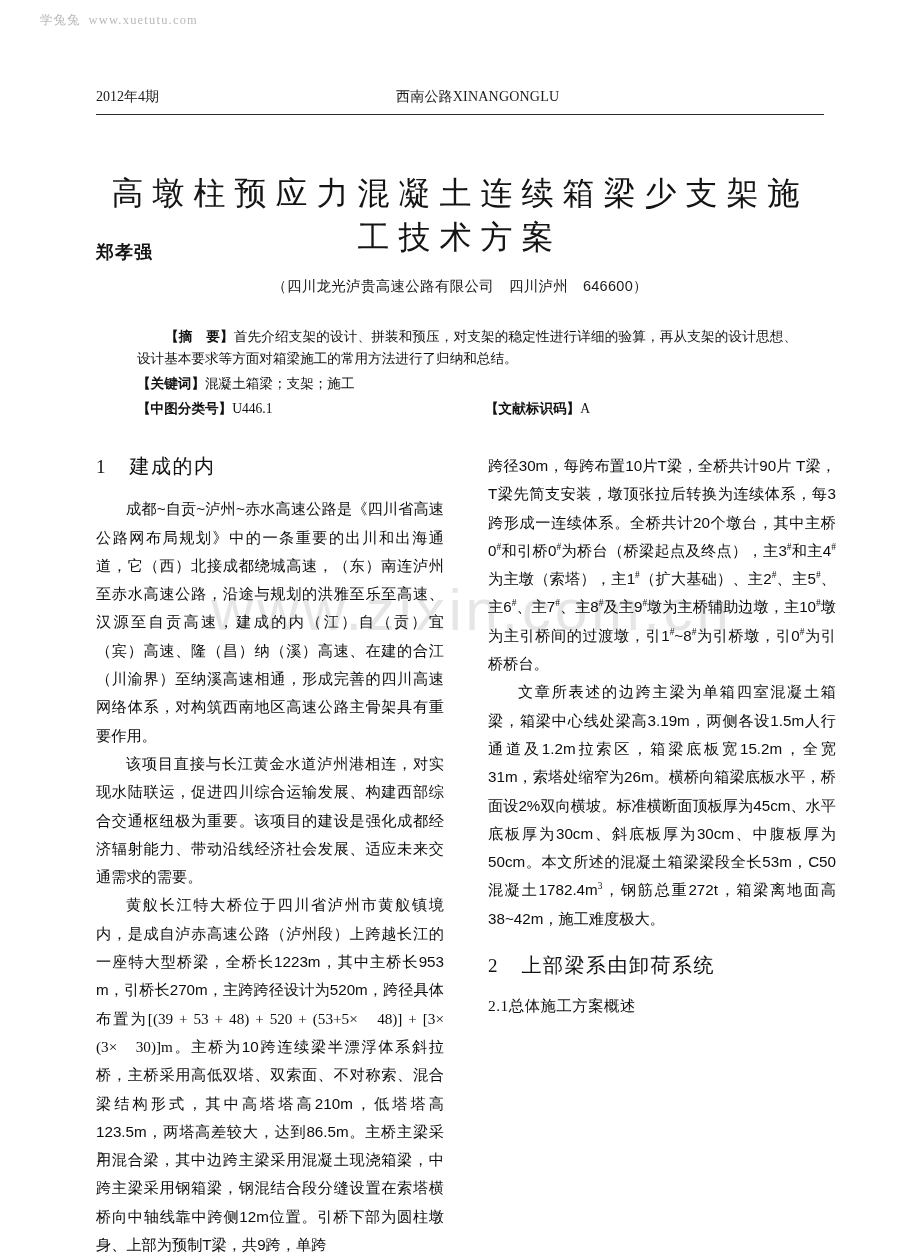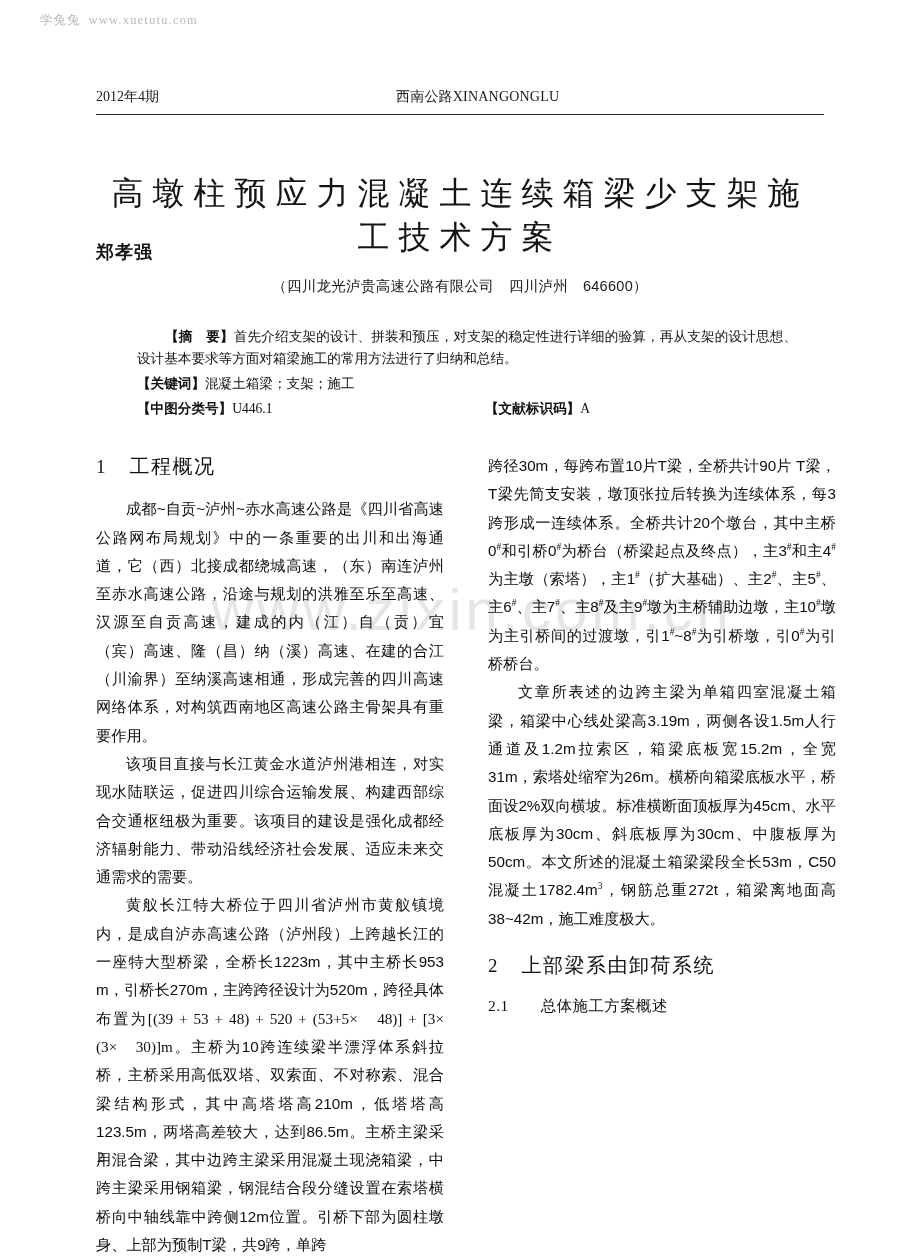--- a/index.html
+++ b/index.html
@@ -175,21 +175,21 @@
   h3.subsec {
     margin: 0 0 2px 0;
     font-size: 15.4px;
     font-weight: 400;
     color: #111;
     text-indent: 0;
     letter-spacing: 0.5px;
   }
   h3.subsec .sn {
     font-family: "Liberation Serif", serif;
-    margin-right: 32px;
+    margin-right: 0;
   }
 
   sup.hash {
     font-family: "Liberation Serif", serif;
     font-size: 0.62em;
     vertical-align: super;
     line-height: 0;
   }
   sup.pw {
     font-family: "Liberation Serif", serif;
@@ -228,21 +228,21 @@
   <div class="doc-author">郑孝强</div>
   <div class="doc-affil">（四川龙光泸贵高速公路有限公司　四川泸州　646600）</div>
 
   <div class="absblock">
     <p class="abs-p1"><span class="lbl">【摘　要】</span><span>首先介绍支架的设计、拼装和预压，对支架的稳定性进行详细的验算，再从支架的设计思想、设计基本要求等方面对箱梁施工的常用方法进行了归纳和总结。</span></p>
     <p class="abs-kw"><span class="lbl">【关键词】</span><span>混凝土箱梁；支架；施工</span></p>
     <p class="abs-class"><span class="lbl">【中图分类号】</span><span class="lat">U446.1</span><span class="cls-right"><span class="lbl">【文献标识码】</span><span class="lat">A</span></span></p>
   </div>
 
   <div class="col col-left">
-    <h2 class="sec"><span class="sn">1</span><span>工程概况</span></h2>
+    <h2 class="sec"><span class="sn">1</span><span>建成的内</span></h2>
     <p>成都~自贡~泸州~赤水高速公路是《四川省高速公路网布局规划》中的一条重要的出川和出海通道，它（西）北接成都绕城高速，（东）南连泸州至赤水高速公路，沿途与规划的洪雅至乐至高速、汉源至自贡高速，建成的内（江）自（贡）宜（宾）高速、隆（昌）纳（溪）高速、在建的合江（川渝界）至纳溪高速相通，形成完善的四川高速网络体系，对构筑西南地区高速公路主骨架具有重要作用。</p>
     <p>该项目直接与长江黄金水道泸州港相连，对实现水陆联运，促进四川综合运输发展、构建西部综合交通枢纽极为重要。该项目的建设是强化成都经济辐射能力、带动沿线经济社会发展、适应未来交通需求的需要。</p>
     <p><span>黄舣长江特大桥位于四川省泸州市黄舣镇境内，是成自泸赤高速公路（泸州段）上跨越长江的一座特大型桥梁，全桥长1223m，其中主桥长953 m，引桥长270m，主跨跨径设计为520m，跨径具体布置为</span><span class="lat">[(39 + 53 + 48) + 520 + (53+5×　48)] + [3×　(3×　30)]m。</span><span>主桥为10跨连续梁半漂浮体系斜拉桥，主桥采用高低双塔、双索面、不对称索、混合梁结构形式，其中高塔塔高210m，低塔塔高123.5m，两塔高差较大，达到86.5m。主桥主梁采用混合梁，其中边跨主梁采用混凝土现浇箱梁，中跨主梁采用钢箱梁，钢混结合段分缝设置在索塔横桥向中轴线靠中跨侧12m位置。引桥下部为圆柱墩身、上部为预制T梁，共9跨，单跨</span></p>
   </div>
 
   <div class="col col-right">
     <p class="noind"><span>跨径30m，每跨布置10片T梁，全桥共计90片 T梁，T梁先简支安装，墩顶张拉后转换为连续体系，每3跨形成一连续体系。全桥共计20个墩台，其中主桥0</span><sup class="hash">#</sup><span>和引桥0</span><sup class="hash">#</sup><span>为桥台（桥梁起点及终点），主3</span><sup class="hash">#</sup><span>和主4</span><sup class="hash">#</sup><span>为主墩（索塔），主1</span><sup class="hash">#</sup><span>（扩大基础）、主2</span><sup class="hash">#</sup><span>、主5</span><sup class="hash">#</sup><span>、主6</span><sup class="hash">#</sup><span>、主7</span><sup class="hash">#</sup><span>、主8</span><sup class="hash">#</sup><span>及主9</span><sup class="hash">#</sup><span>墩为主桥辅助边墩，主10</span><sup class="hash">#</sup><span>墩为主引桥间的过渡墩，引1</span><sup class="hash">#</sup><span>~8</span><sup class="hash">#</sup><span>为引桥墩，引0</span><sup class="hash">#</sup><span>为引桥桥台。</span></p>
 
     <p><span>文章所表述的边跨主梁为单箱四室混凝土箱梁，箱梁中心线处梁高3.19m，两侧各设1.5m人行通道及1.2m拉索区，箱梁底板宽15.2m，全宽31m，索塔处缩窄为26m。横桥向箱梁底板水平，桥面设2%双向横坡。标准横断面顶板厚为45cm、水平底板厚为30cm、斜底板厚为30cm、中腹板厚为50cm。本文所述的混凝土箱梁梁段全长53m，C50混凝土1782.4m</span><sup class="pw">3</sup><span>，钢筋总重272t，箱梁离地面高38~42m，施工难度极大。</span></p>
 

